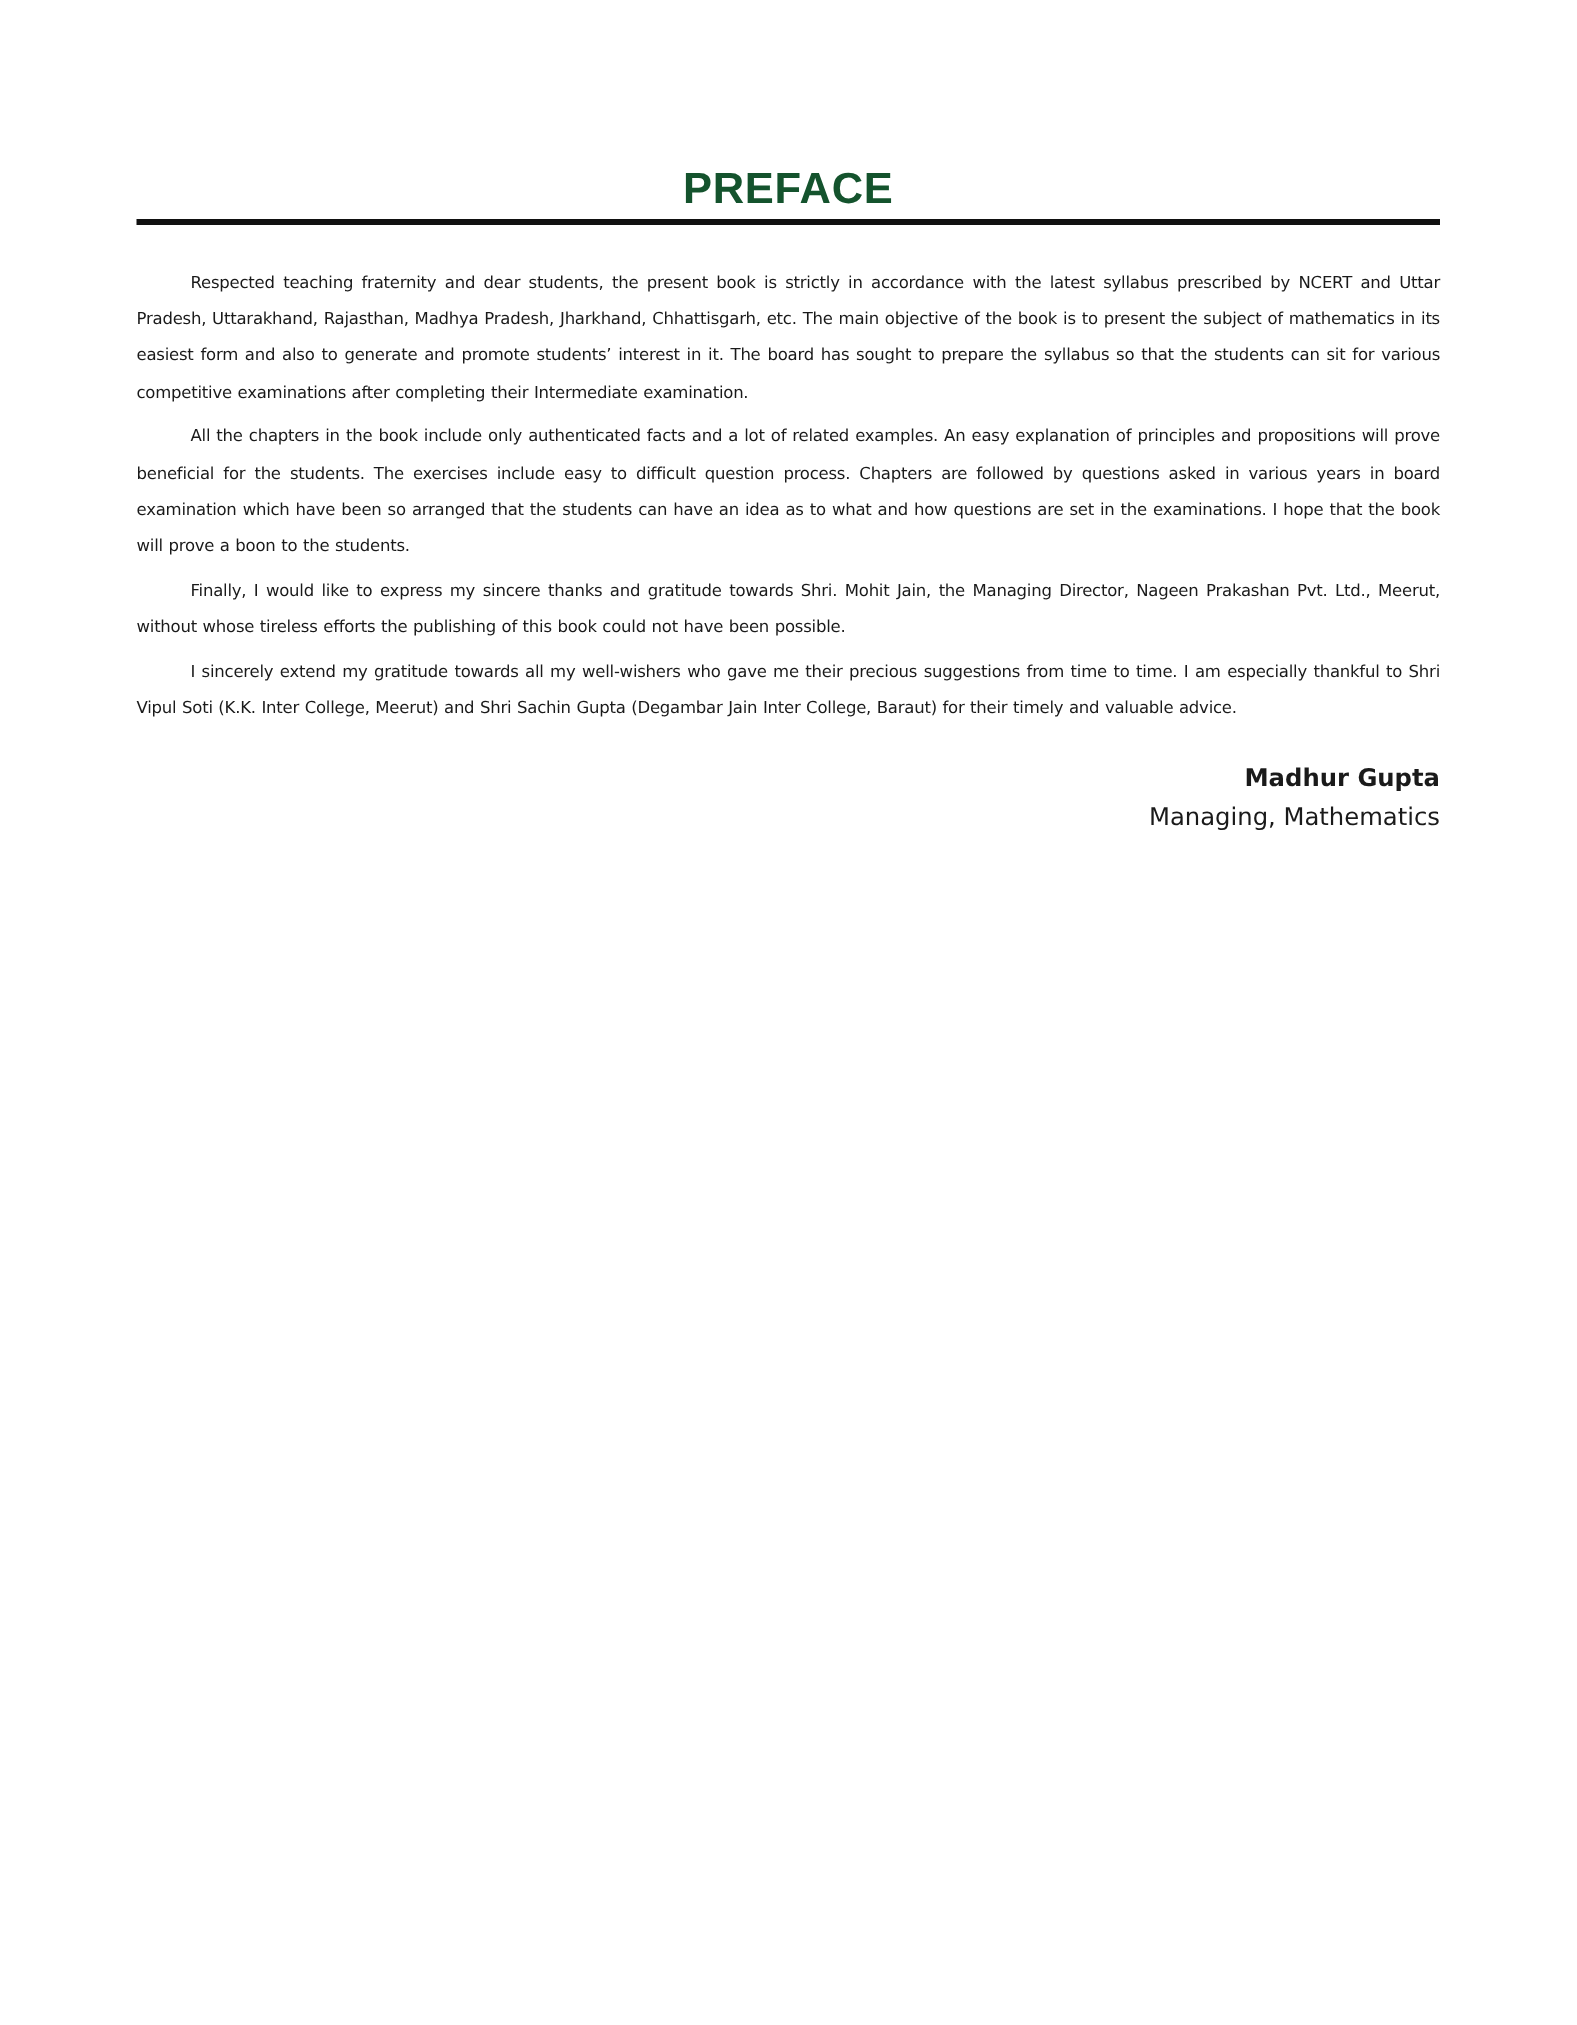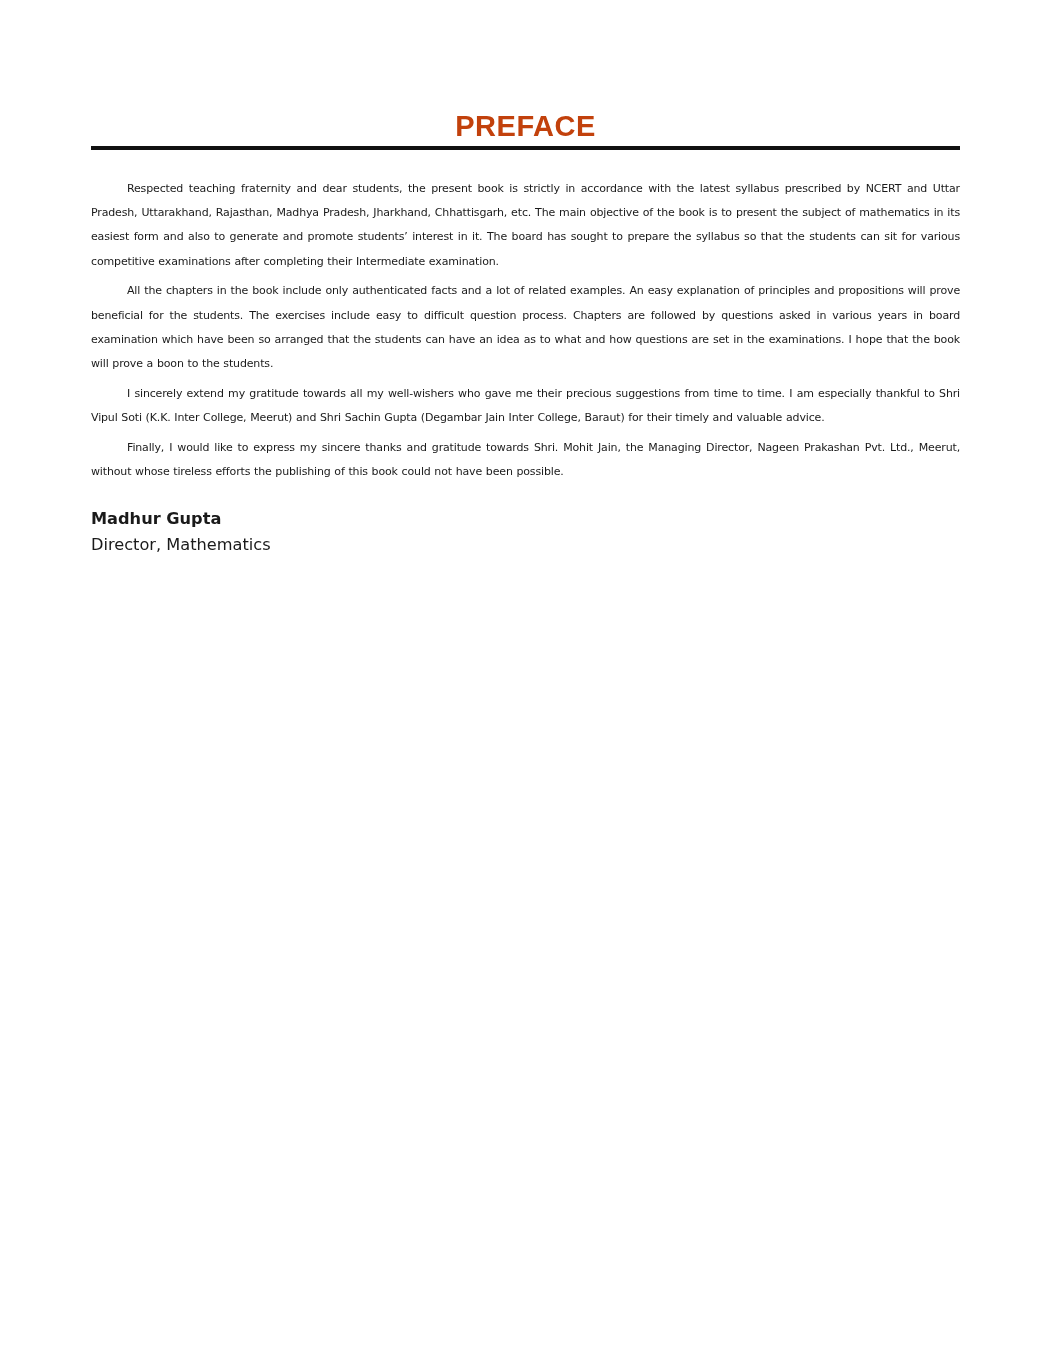--- a/index.html
+++ b/index.html
@@ -21,21 +21,21 @@
       width: 869px;
     }
     .title {
       font-family: "Liberation Sans", sans-serif;
       font-weight: bold;
       font-size: 29px;
       letter-spacing: 0.5px;
       text-align: center;
       margin: 0;
       line-height: 36px;
-      color: #c2410c;
+      color: #14532d;
     }
     .rule {
       height: 4px;
       background: #111;
       margin-top: 2px;
       margin-bottom: 27px;
       border: none;
     }
     .body-text {
       font-family: "DejaVu Sans", sans-serif;
@@ -45,21 +45,21 @@
       margin: 0;
     }
     .para {
       text-indent: 36px;
       margin: 0 0 5.5px 0;
       letter-spacing: -0.15px;
       word-spacing: 0.4px;
     }
     .signature {
       margin-top: 22px;
-      text-align: left;
+      text-align: right;
       font-family: "DejaVu Sans", sans-serif;
       font-size: 16.2px;
       line-height: 26px;
     }
     .sig-name {
       font-weight: bold;
       display: block;
     }
     .sig-role {
       display: block;
@@ -68,21 +68,21 @@
 </head>
 <body>
 
 <div class="page">
   <h1 class="title">PREFACE</h1>
   <div class="rule"></div>
 
   <div class="body-text">
     <p class="para">Respected teaching fraternity and dear students, the present book is strictly in accordance with the latest syllabus prescribed by NCERT and Uttar Pradesh, Uttarakhand, Rajasthan, Madhya Pradesh, Jharkhand, Chhattisgarh, etc. The main objective of the book is to present the subject of mathematics in its easiest form and also to generate and promote students’ interest in it. The board has sought to prepare the syllabus so that the students can sit for various competitive examinations after completing their Intermediate examination.</p>
     <p class="para">All the chapters in the book include only authenticated facts and a lot of related examples. An easy explanation of principles and propositions will prove beneficial for the students. The exercises include easy to difficult question process. Chapters are followed by questions asked in various years in board examination which have been so arranged that the students can have an idea as to what and how questions are set in the examinations. I hope that the book will prove a boon to the students.</p>
+    <p class="para">Finally, I would like to express my sincere thanks and gratitude towards Shri. Mohit Jain, the Managing Director, Nageen Prakashan Pvt. Ltd., Meerut, without whose tireless efforts the publishing of this book could not have been possible.</p>
     <p class="para">I sincerely extend my gratitude towards all my well-wishers who gave me their precious suggestions from time to time. I am especially thankful to Shri Vipul Soti (K.K. Inter College, Meerut) and Shri Sachin Gupta (Degambar Jain Inter College, Baraut) for their timely and valuable advice.</p>
-    <p class="para">Finally, I would like to express my sincere thanks and gratitude towards Shri. Mohit Jain, the Managing Director, Nageen Prakashan Pvt. Ltd., Meerut, without whose tireless efforts the publishing of this book could not have been possible.</p>
   </div>
 
   <div class="signature">
     <span class="sig-name">Madhur Gupta</span>
-    <span class="sig-role">Director, Mathematics</span>
+    <span class="sig-role">Managing, Mathematics</span>
   </div>
 </div>
 
 </body></html>

